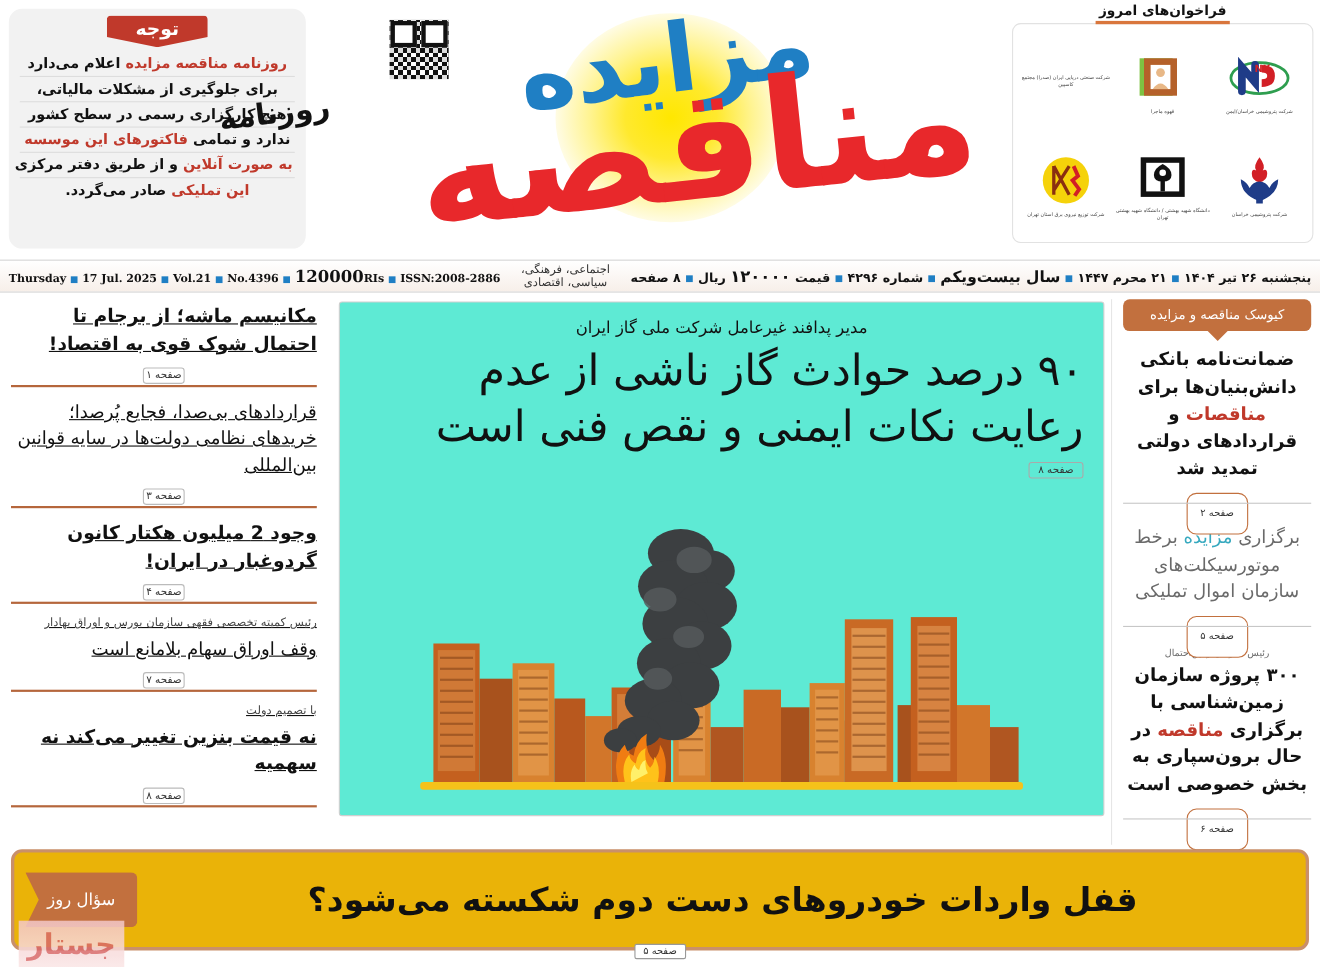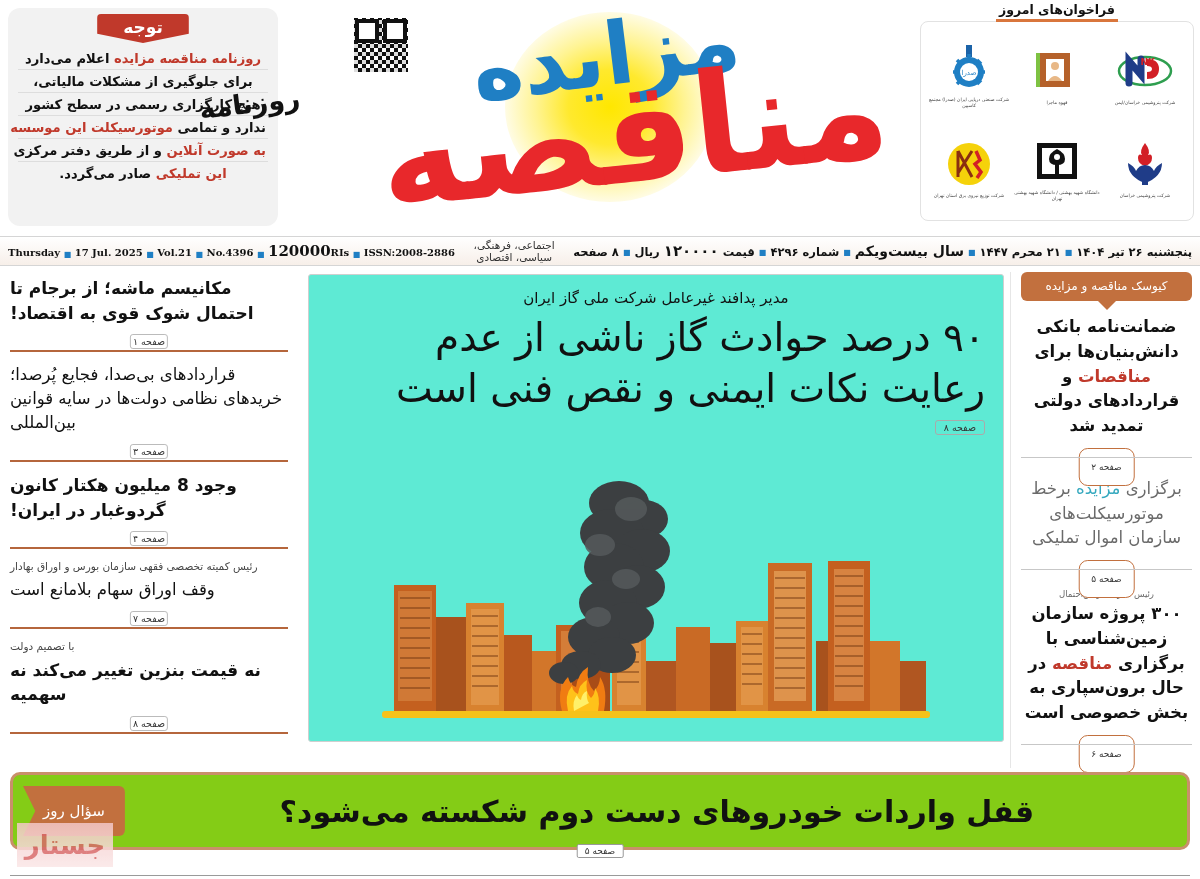--- a/index.html
+++ b/index.html
@@ -112,21 +112,21 @@
   .dot { color:#1f7fc4; font-size:8px; vertical-align:middle; }
 
   
   .main {
     display:flex; flex-direction:row-reverse;
     height:502px; padding:6px 0 0;
   }
 
   
   .col-news { width:300px; padding:4px 12px 0 10px; }
-  .news-item { text-align:left; }
+  .news-item { text-align:right;text-decoration:underline; }
   .news-kicker { font-size:10.5px; color:#444; margin-bottom:4px; line-height:1.3; }
   .news-title { font-size:17px; font-weight:bold; line-height:1.45; }
   .news-title.light { font-weight:normal; font-size:16.5px; }
   .sep { margin:9px 0 9px; position:relative; height:20px; }
   .sep hr { border:none; border-top:2.4px solid #b5663c; position:absolute; bottom:2px; width:100%; }
   .page-badge {
     position:absolute; left:50%; transform:translateX(-50%); top:0;
     background:#fff; border:1px solid #bbb; border-radius:3px;
     font-size:9.5px; padding:1px 2px; color:#333; white-space:nowrap;
   }
@@ -164,23 +164,23 @@
   .k-sep hr { border:none; border-top:1px solid #c7c7c7; position:absolute; top:9px; width:100%; }
   .k-badge {
     position:absolute; left:50%; transform:translateX(-50%); top:0;
     background:#fff; border:1px solid #c2703e; border-radius:9px;
     font-size:9px; padding:13px 12px; color:#333; white-space:nowrap;
   }
 
   
   .bottom { padding:4px 10px 0; position:relative; }
   .bb-frame {
-    border:3px solid #c9906a; border-radius:10px; height:78px;
+    border:3px solid #c9906a; border-radius:10px; height:92px;
     display:flex; flex-direction:row-reverse; align-items:center;
-    padding:0 4px 0 10px; position:relative; background:#84cc16;
+    padding:0 4px 0 10px; position:relative; background:#eab308;
   }
   .bb-tag {
     background:#c2703e; color:#fff; font-size:15px;
     padding:16px 20px; margin-right:6px;
     clip-path:polygon(0 0,100% 0,100% 100%,0 100%,12% 50%);
     border-radius:0 6px 6px 0; white-space:nowrap;
   }
   .bb-title {
     flex:1; text-align:center; font-size:30px; font-weight:bold;
     letter-spacing:-0.5px;
@@ -210,21 +210,21 @@
         <div class="notice-line">
           <span class="red">روزنامه مناقصه مزایده</span><span class="blk"> اعلام می‌دارد</span>
         </div>
         <div class="notice-line">
           <span class="blk">برای جلوگیری از مشکلات مالیاتی،</span>
         </div>
         <div class="notice-line">
           <span class="blk">هیچ کارگزاری رسمی در سطح کشور</span>
         </div>
         <div class="notice-line">
-          <span class="blk">ندارد و تمامی </span><span class="red">موتورسیکلت این موسسه</span>
+          <span class="blk">ندارد و تمامی </span><span class="red">فاکتورهای این موسسه</span>
         </div>
         <div class="notice-line">
           <span class="red">به صورت آنلاین</span><span class="blk"> و از طریق دفتر مرکزی</span>
         </div>
         <div class="notice-line">
           <span class="red">این تملیکی</span><span class="blk"> صادر می‌گردد.</span>
         </div>
       </div>
     </div>
   </div>
@@ -262,39 +262,20 @@
             <rect x="6" y="2" width="30" height="34" fill="#b5612a"></rect>
             <rect x="11" y="7" width="20" height="24" fill="#fff" stroke="#b5612a" stroke-width="2"></rect>
             <circle cx="21" cy="15" r="4" fill="#e8b887"></circle>
             <path d="M14 30 q7 -10 14 0 z" fill="#e8b887"></path>
           </svg>
         </div>
         <div class="logo-cap">قهوه ماجرا</div>
       </div>
 
       <div class="logo-cell">
-        <div class="logo-glyph">
-          <svg width="48" height="48" viewBox="0 0 48 48">
-            <rect x="21" y="1" width="6" height="12" fill="#1b63a8"></rect>
-            <g fill="#1f7fc4">
-              <circle cx="24" cy="28" r="15"></circle>
-            </g>
-            <circle cx="24" cy="28" r="9" fill="#fff"></circle>
-            <g stroke="#1f7fc4" stroke-width="3.5">
-              <line x1="24" y1="10" x2="24" y2="16"></line>
-              <line x1="8" y1="28" x2="14" y2="28"></line>
-              <line x1="34" y1="28" x2="40" y2="28"></line>
-              <line x1="12" y1="16" x2="16" y2="20"></line>
-              <line x1="32" y1="16" x2="36" y2="20"></line>
-              <line x1="12" y1="40" x2="16" y2="36"></line>
-              <line x1="32" y1="40" x2="36" y2="36"></line>
-            </g>
-            <text x="24" y="31" font-size="7" fill="#1f7fc4" text-anchor="middle">صدرا</text>
-          </svg>
-        </div>
         <div class="logo-cap">شرکت صنعتی دریایی ایران (صدرا) مجتمع کاسپین</div>
       </div>
 
       <div class="logo-cell">
         <div class="logo-glyph">
           <svg width="46" height="46" viewBox="0 0 46 46">
             <path d="M23 2 q-6 8 -3 12 q-4 -2 -4 3 q0 6 7 8 q7 -2 7 -8 q0 -5 -4 -3 q3 -4 -3 -12z" fill="#d21f26"></path>
             <path d="M6 22 q0 14 17 20 q17 -6 17 -20 q-6 3 -8 8 q-3 -6 -9 -6 q-6 0 -9 6 q-2 -5 -8 -8z" fill="#1f3c88"></path>
             <rect x="20" y="34" width="6" height="10" fill="#1f3c88"></rect>
           </svg>
@@ -376,21 +357,21 @@
 
     <div class="news-item">
       <div class="news-title light">قراردادهای بی‌صدا، فجایع پُرصدا؛ خریدهای نظامی دولت‌ها در سایه قوانین بین‌المللی</div>
     </div>
     <div class="sep">
       <div class="page-badge">صفحه ۳</div>
         <hr>
     </div>
 
     <div class="news-item">
-      <div class="news-title">وجود 8 میلیون هکتار کانون گردوغبار در ایران!</div>
+      <div class="news-title">وجود 2 میلیون هکتار کانون گردوغبار در ایران!</div>
     </div>
     <div class="sep">
       <div class="page-badge">صفحه ۴</div>
         <hr>
     </div>
 
     <div class="news-item">
       <div class="news-kicker">رئیس کمیته تخصصی فقهی سازمان بورس و اوراق بهادار</div>
       <div class="news-title light">وقف اوراق سهام بلامانع است</div>
     </div>

